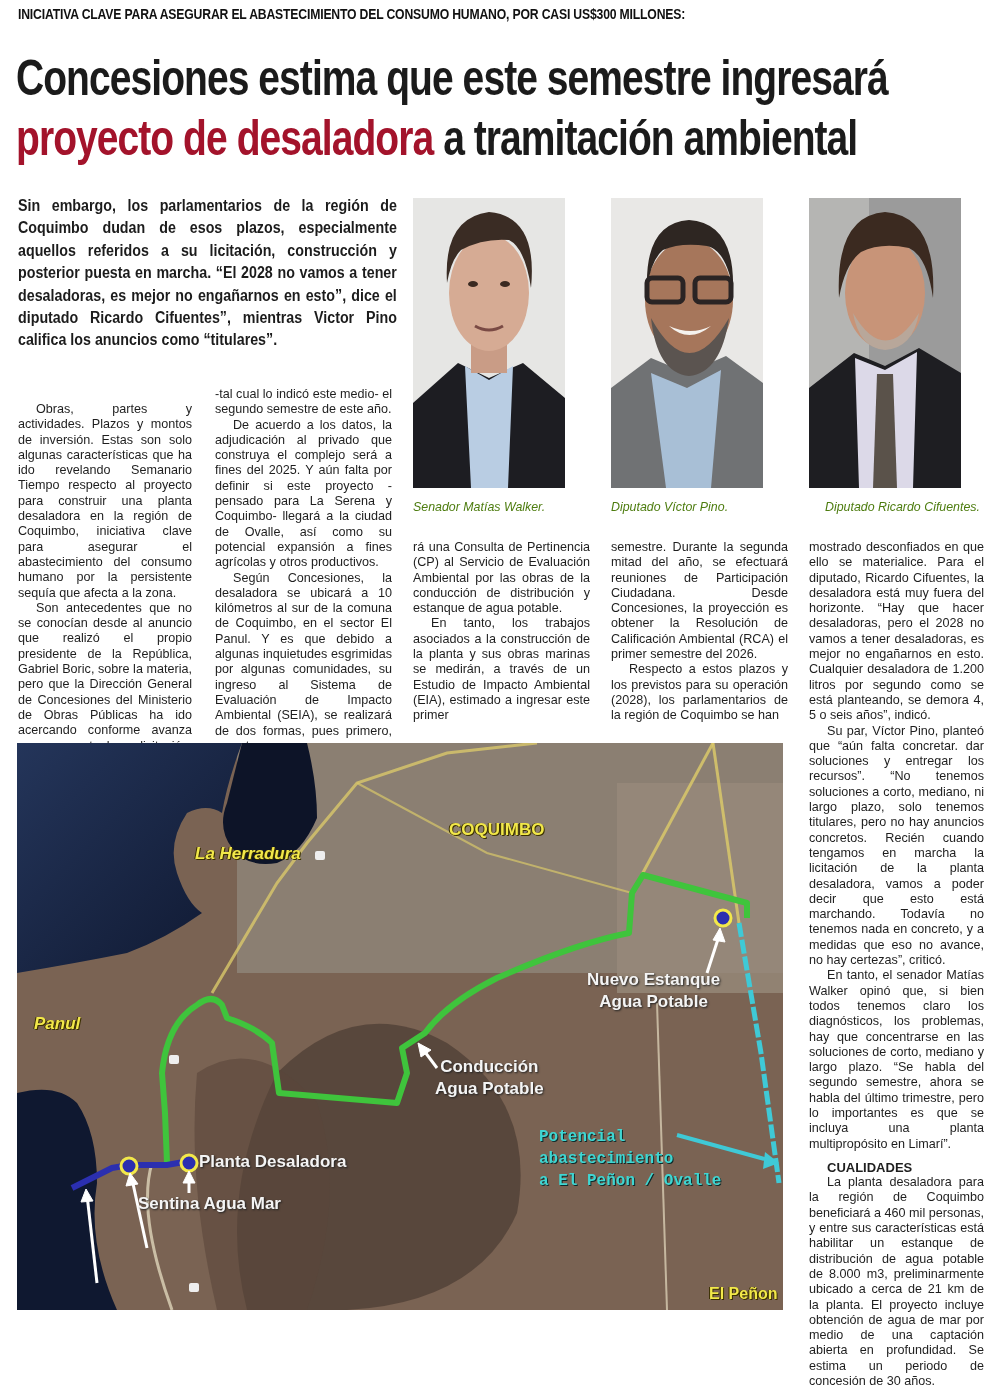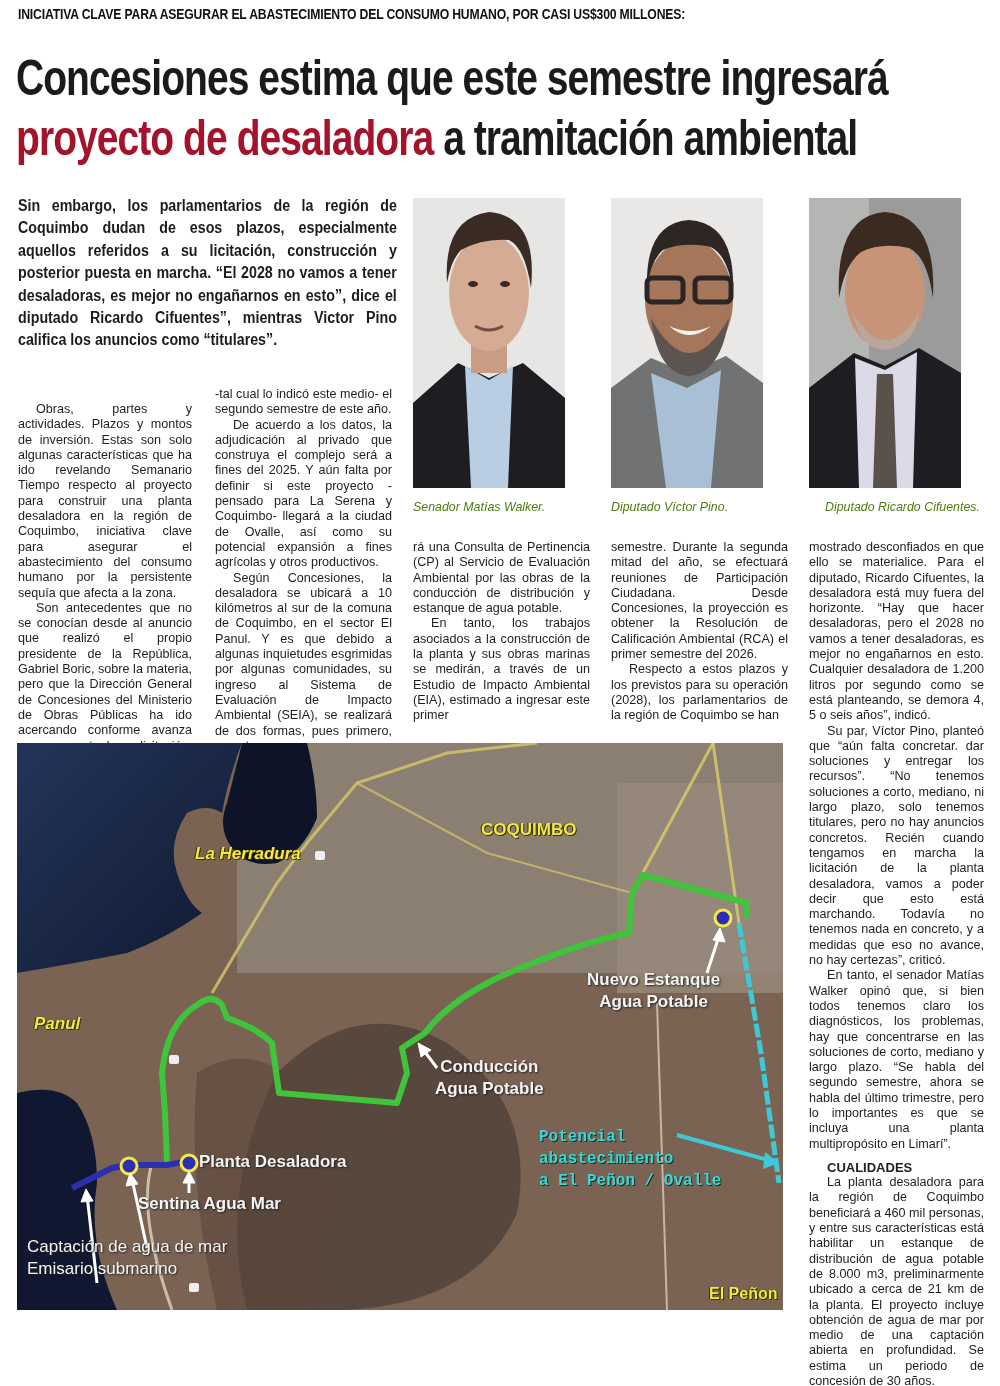--- a/index.html
+++ b/index.html
@@ -151,36 +151,32 @@
       <line x1="80" y1="540" x2="70" y2="452"></line>
         <polygon points="69,446 64,459 76,458" stroke-width="1"></polygon>
     </g>
 
     <rect x="298" y="108" width="10" height="9" rx="2" fill="#eee"></rect>
     <rect x="152" y="312" width="10" height="9" rx="2" fill="#eee"></rect>
     <rect x="172" y="540" width="10" height="9" rx="2" fill="#eee"></rect>
   </svg>
 
   <div class="maplabel ml-y" style="left:178px;top:101px;font-size:17px;">La Herradura</div>
-  <div class="maplabel ml-y" style="left:448px;top:77px;font-size:17px;font-style:normal;padding-left:16px;">COQUIMBO</div>
+  <div class="maplabel ml-y" style="left:416px;top:77px;font-size:17px;font-style:normal;padding-left:16px;">COQUIMBO</div>
   <div class="maplabel ml-y" style="left:17px;top:271px;font-size:17px;">Panul</div>
   <div class="maplabel ml-y" style="left:668px;top:542px;font-size:16px;font-style:normal;padding-left:24px;">El Peñon</div>
 
   <div class="maplabel ml-w" style="left:570px;top:226px;font-size:17px;line-height:22px;text-align:center;">
     <div>Nuevo Estanque</div>
     <div>Agua Potable</div>
   </div>
   <div class="maplabel ml-w" style="left:418px;top:313px;font-size:17px;line-height:22px;text-align:center;">
     <div>Conducción</div>
     <div>Agua Potable</div>
   </div>
   <div class="maplabel ml-c" style="left:522px;top:383px;font-size:16px;line-height:22px;font-family:Liberation Mono, monospace;">
     <div>Potencial</div>
     <div>abastecimiento</div>
     <div>a El Peñon / Ovalle</div>
   </div>
   <div class="maplabel ml-w" style="left:182px;top:409px;font-size:17px;">Planta Desaladora</div>
   <div class="maplabel ml-w" style="left:121px;top:451px;font-size:17px;">Sentina Agua Mar</div>
-  <div class="maplabel ml-w" style="left:10px;top:493px;font-size:17px;line-height:22px;font-weight:400;">
-    <div>Captación de agua de mar</div>
-    <div>Emisario submarino</div>
-  </div>
 </div>
 
 </body></html>

